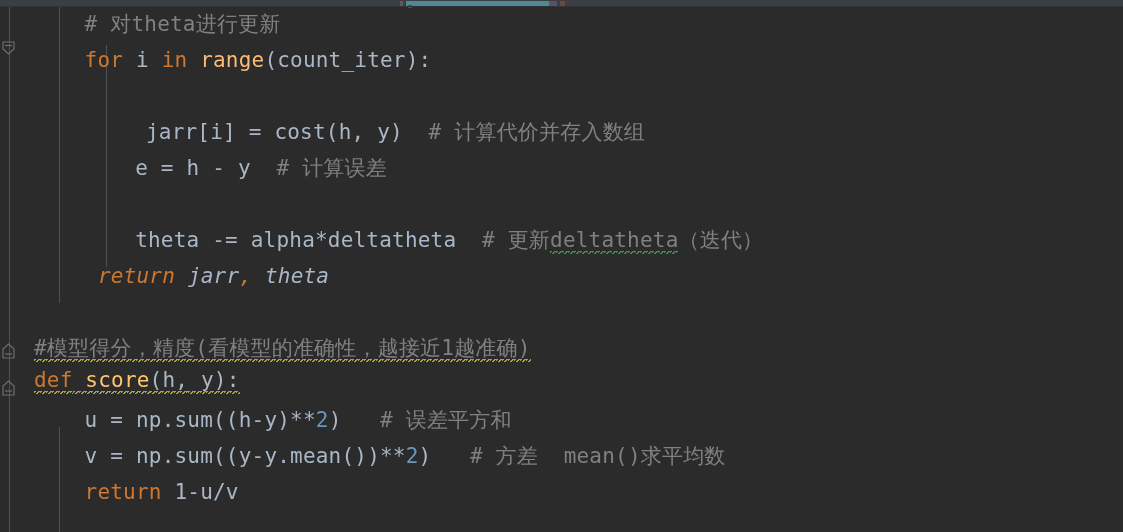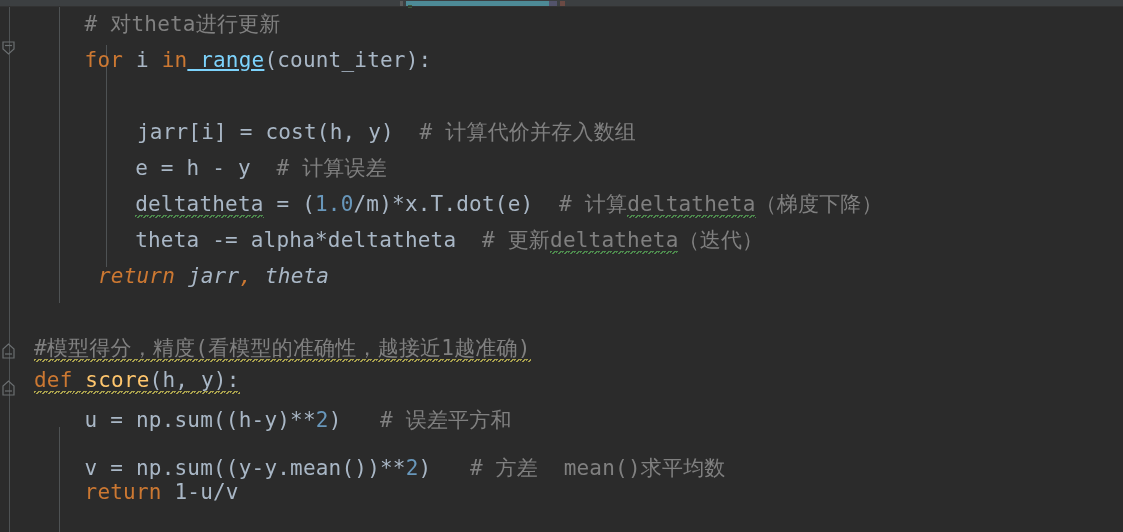--- a/index.html
+++ b/index.html
@@ -48,21 +48,21 @@
   .indent-guide{
     position:absolute;width:1px;background:#4e5254;
   }
   .code-line{
     position:absolute;left:0;height:35px;line-height:35px;
     white-space:pre;font-size:21px;letter-spacing:0.2px;
     color:#a9b7c6;
   }
   
   .kw{color:#cc7832;}
-  .builtin{color:#7dd3fc;text-decoration:underline;}
+  .builtin{color:#fdba74;}
   .num{color:#6897bb;}
   .cmt{color:#808080;}
   .def-name{color:#ffc66d;}
   .id{color:#a9b7c6;}
   .comma{color:#cc7832;}
 
   
   .sq-green{
     background-image:
       repeating-linear-gradient(135deg,#4d8a4d 0 1.6px,transparent 1.6px 3.2px);
@@ -122,34 +122,33 @@
 
     <div class="indent-guide" style="left:33px;top:0px;height:296px;"></div>
     <div class="indent-guide" style="left:33px;top:420px;height:112px;"></div>
     <div class="indent-guide" style="left:80px;top:38px;height:222px;"></div>
 
     <div class="code-line" style="top: 0px; left: 58.6px;"><span class="cmt"># 对theta进行更新</span></div>
 
     <div class="code-line" style="top: 36px; left: 58.6px;"><span class="kw">for</span><span class="id"> i </span><span class="kw">in</span><span class="builtin"> range</span><span class="id">(count_iter):</span></div>
 
 
-    <div class="code-line" style="top: 108px; left: 111px;"><span class="id">jarr[i] = cost(h,</span><span class="id"> y)</span><span class="cmt">  # 计算代价并存入数组</span></div>
+    <div class="code-line" style="top: 108px; left: 120px;"><span class="id">jarr[i] = cost(h,</span><span class="id"> y)</span><span class="cmt">  # 计算代价并存入数组</span></div>
 
     <div class="code-line" style="top: 144px; left: 109.2px;"><span class="id">e = h - y</span><span class="cmt">  # 计算误差</span></div>
 
-    <div class="code-line" style="top: 180px; left: 109.2px;"><span class="id sq-green">deltatheta</span><span class="id"> = (</span><span class="num">1.0</span><span class="id">/m)*x.T.dot(e)</span><span class="cmt">  # 计算</span><span class="cmt sq-green">deltatheta</span><span class="cmt">（梯度下降）</span></div>
 
     <div class="code-line" style="top: 216px; left: 109.2px;"><span class="id">theta -= alpha*deltatheta</span><span class="cmt">  # 更新</span><span class="cmt sq-green">deltatheta</span><span class="cmt">（迭代）</span></div>
 
     <div class="code-line" style="top: 252px; left: 72px; font-style: italic;"><span class="kw">return</span><span class="id"> jarr</span><span class="comma">,</span><span class="id"> theta</span></div>
 
     <div class="code-line" style="top: 324px; left: 8px;"><span class="cmt sq-amber">#模型得分，精度(看模型的准确性，越接近1越准确)</span></div>
 
     <div class="code-line" style="top: 356px; left: 8px;"><span class="kw sq-amber">def</span><span class="def-name sq-amber"> score</span><span class="id sq-amber">(h,</span><span class="id sq-amber"> y):</span></div>
 
     <div class="code-line" style="top: 396px; left: 58.6px;"><span class="id">u = np.sum((h-y)**</span><span class="num">2</span><span class="id">)</span><span class="cmt">   # 误差平方和</span></div>
 
-    <div class="code-line" style="top: 432px; left: 58.6px; margin-top: 12px;"><span class="id">v = np.sum((y-y.mean())**</span><span class="num">2</span><span class="id">)</span><span class="cmt">   # 方差  </span><span class="cmt">mean()求平均数</span></div>
+    <div class="code-line" style="top: 432px; left: 58.6px;"><span class="id">v = np.sum((y-y.mean())**</span><span class="num">2</span><span class="id">)</span><span class="cmt">   # 方差  </span><span class="cmt">mean()求平均数</span></div>
 
     <div class="code-line" style="top: 468px; left: 58.6px;"><span class="kw">return</span><span class="id"> 1-u/v</span></div>
 
   </div>
 </div>
 
 </body></html>

